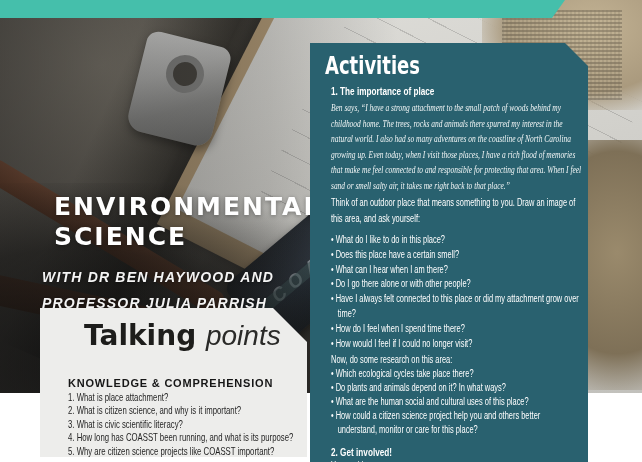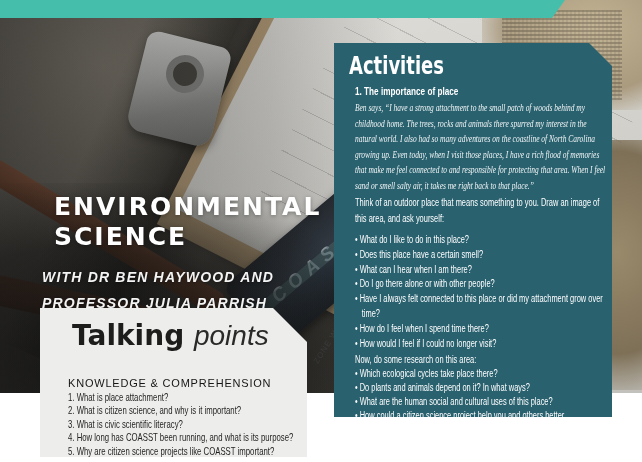--- a/index.html
+++ b/index.html
@@ -74,36 +74,36 @@
     text-shadow:0 1px 3px rgba(0,0,0,.35);
   }
   
   .card{
     position:absolute;left:40px;top:308px;width:267px;height:149px;z-index:4;
     background:#ededeb;color:#222;
     clip-path:polygon(0 0, calc(100% - 34px) 0, 100% 34px, 100% 100%, 0 100%);
     padding:13px 8px 0 28px;box-sizing:border-box;
   }
   .card h2{
-    margin:0 0 26px 4px;font-family:"DejaVu Sans","Liberation Sans",sans-serif;
+    margin:0 0 26px 16px;font-family:"DejaVu Sans","Liberation Sans",sans-serif;
     font-size:28px;line-height:30px;font-weight:bold;color:#1d1d1b;
   }
   .card h2 .t-italic{font-family:"Liberation Sans",sans-serif;font-style:italic;font-weight:normal;color:#2a2a28;}
   .card h3{
-    margin:0 0 2px 0;font-size:11px;line-height:12px;font-weight:normal;
+    margin:0 0 2px 0;font-size:11px;line-height:12px;font-weight:bold;
     letter-spacing:.8px;color:#161616;
   }
   .card-scale{width:322px;transform:scaleX(.74);transform-origin:0 0;}
   .card-scale ol{
     margin:0;padding:0;list-style:none;
     font-size:10.5px;line-height:13.4px;color:#1f1f1f;
   }
   
   .panel{
-    position:absolute;left:334px;top:43px;width:278px;height:374px;z-index:4;
+    position:absolute;left:310px;top:43px;width:278px;height:419px;z-index:4;
     background:#29616f;color:#fff;
     clip-path:polygon(0 0, calc(100% - 23px) 0, 100% 23px, 100% 100%, 0 100%);
     padding:9px 6px 0 15px;box-sizing:border-box;
   }
   .panel h2{
     margin:0 0 6px 0;font-family:"DejaVu Sans","Liberation Sans",sans-serif;
     font-size:25px;line-height:27px;font-weight:bold;
     transform:scaleX(.72);transform-origin:0 0;white-space:nowrap;
   }
   .panel-body{width:336px;transform:scaleX(.745);transform-origin:0 0;margin-left:6px;font-size:10px;}

